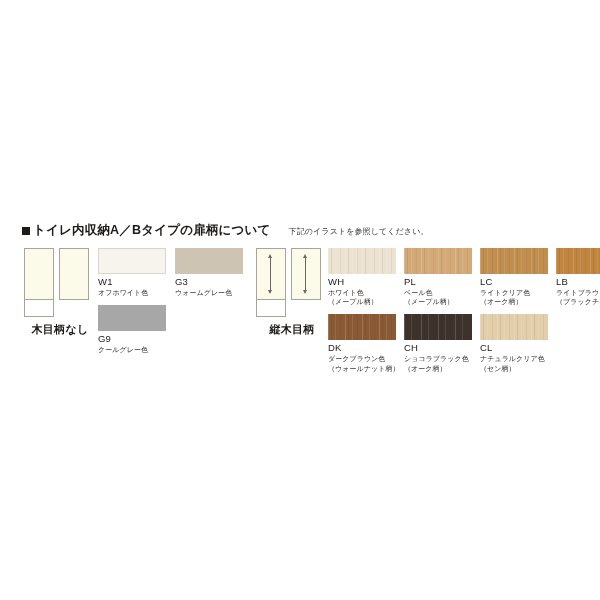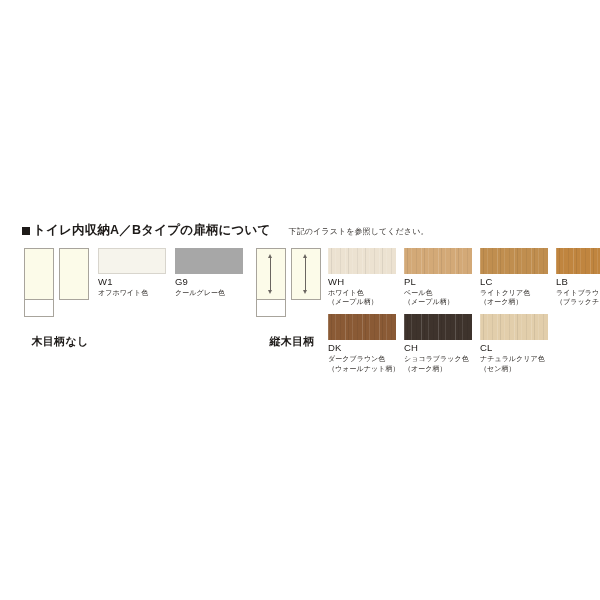--- a/index.html
+++ b/index.html
@@ -116,21 +116,21 @@
   }
   .grain-arrow::before {
     top: -3px;
     border-bottom: 4px solid #6a6560;
   }
   .grain-arrow::after {
     bottom: -3px;
     border-top: 4px solid #6a6560;
   }
   .door-caption {
-    margin-top: 16px;
+    margin-top: 4px;
     width: 76px;
     text-align: center;
     font-size: 11px;
     font-weight: 700;
     color: #1d1a18;
     letter-spacing: 0.3px;
   }
 
   
   .swatch-grid {
@@ -230,20 +230,25 @@
     <div class="door-caption">木目柄なし</div>
   </div>
 
   <div class="swatch-grid grid-plain">
     <div class="swatch-cell">
       <div class="swatch-chip bordered" style="background:#f6f4ec"></div>
       <div class="swatch-code">W1</div>
       <div class="swatch-name">オフホワイト色</div>
     </div>
     <div class="swatch-cell">
+      <div class="swatch-chip" style="background:#cdc4b3"></div>
+      <div class="swatch-code">G3</div>
+      <div class="swatch-name">ウォームグレー色</div>
+    </div>
+    <div class="swatch-cell">
       <div class="swatch-chip" style="background:#a7a7a7"></div>
       <div class="swatch-code">G9</div>
       <div class="swatch-name">クールグレー色</div>
     </div>
   </div>
 
   <div class="group group-vgrain">
     <div class="door-illus">
       <div class="door-panel left"></div>
       <div class="door-panel right"></div>

